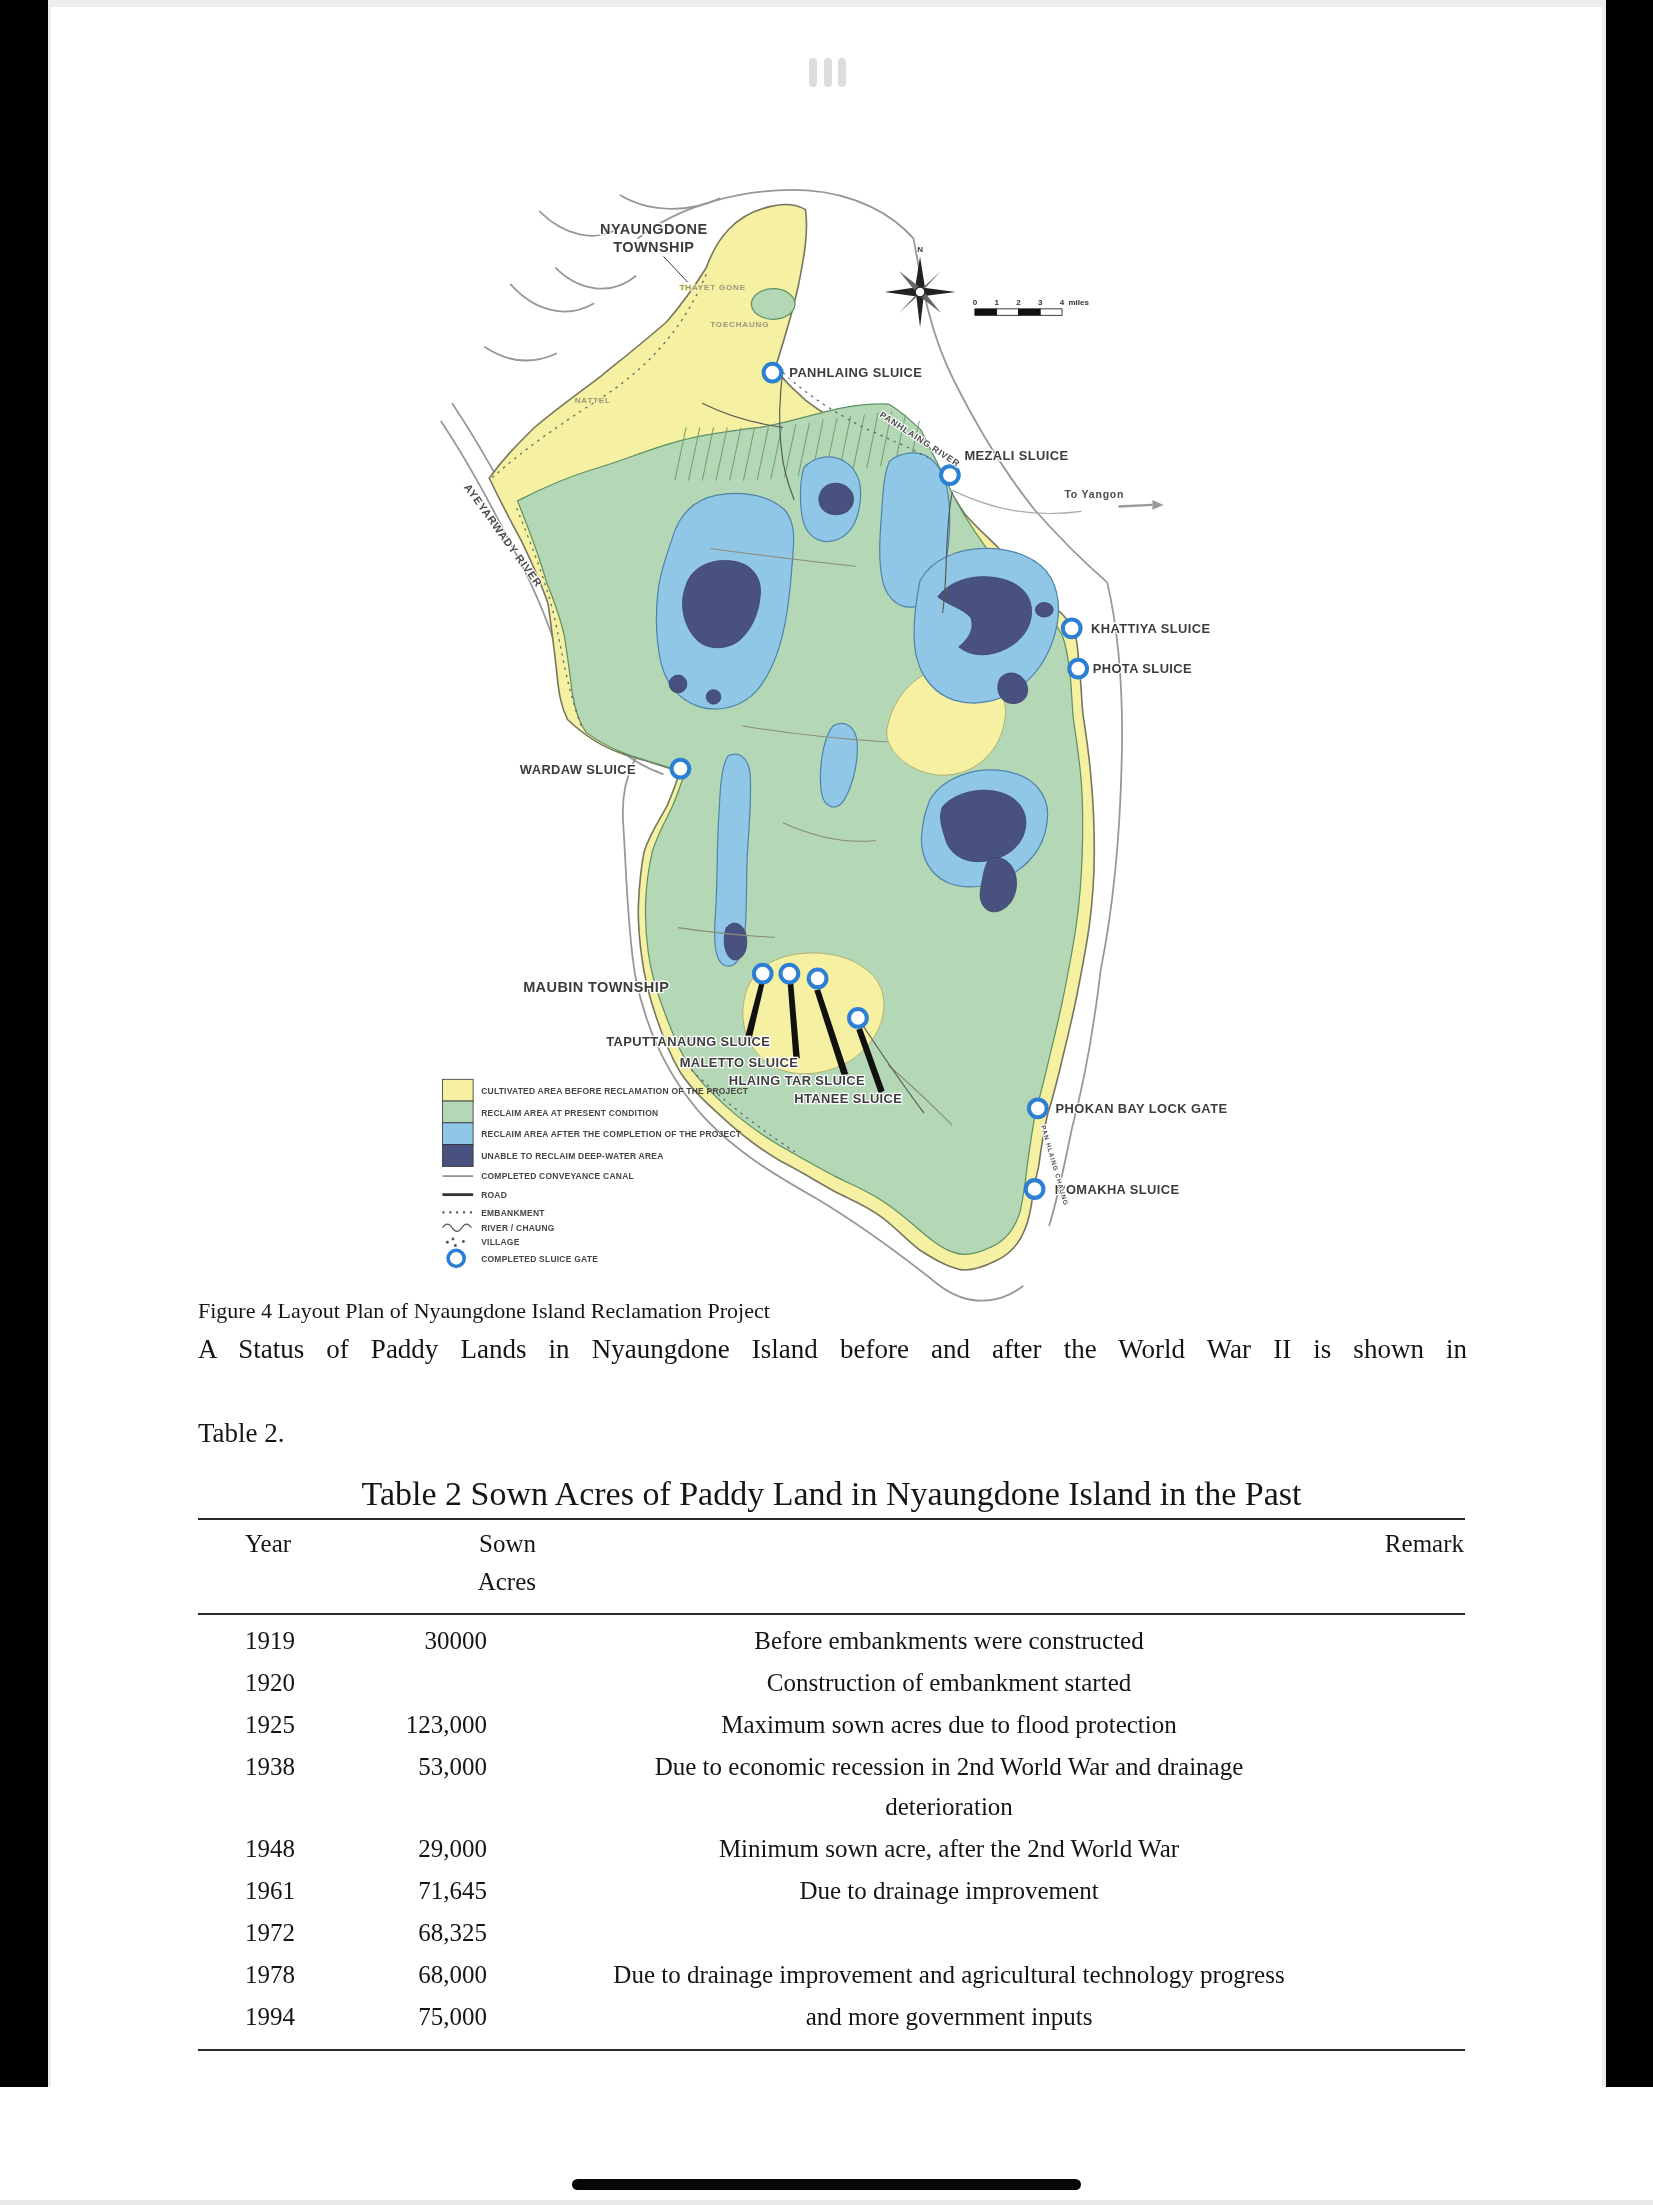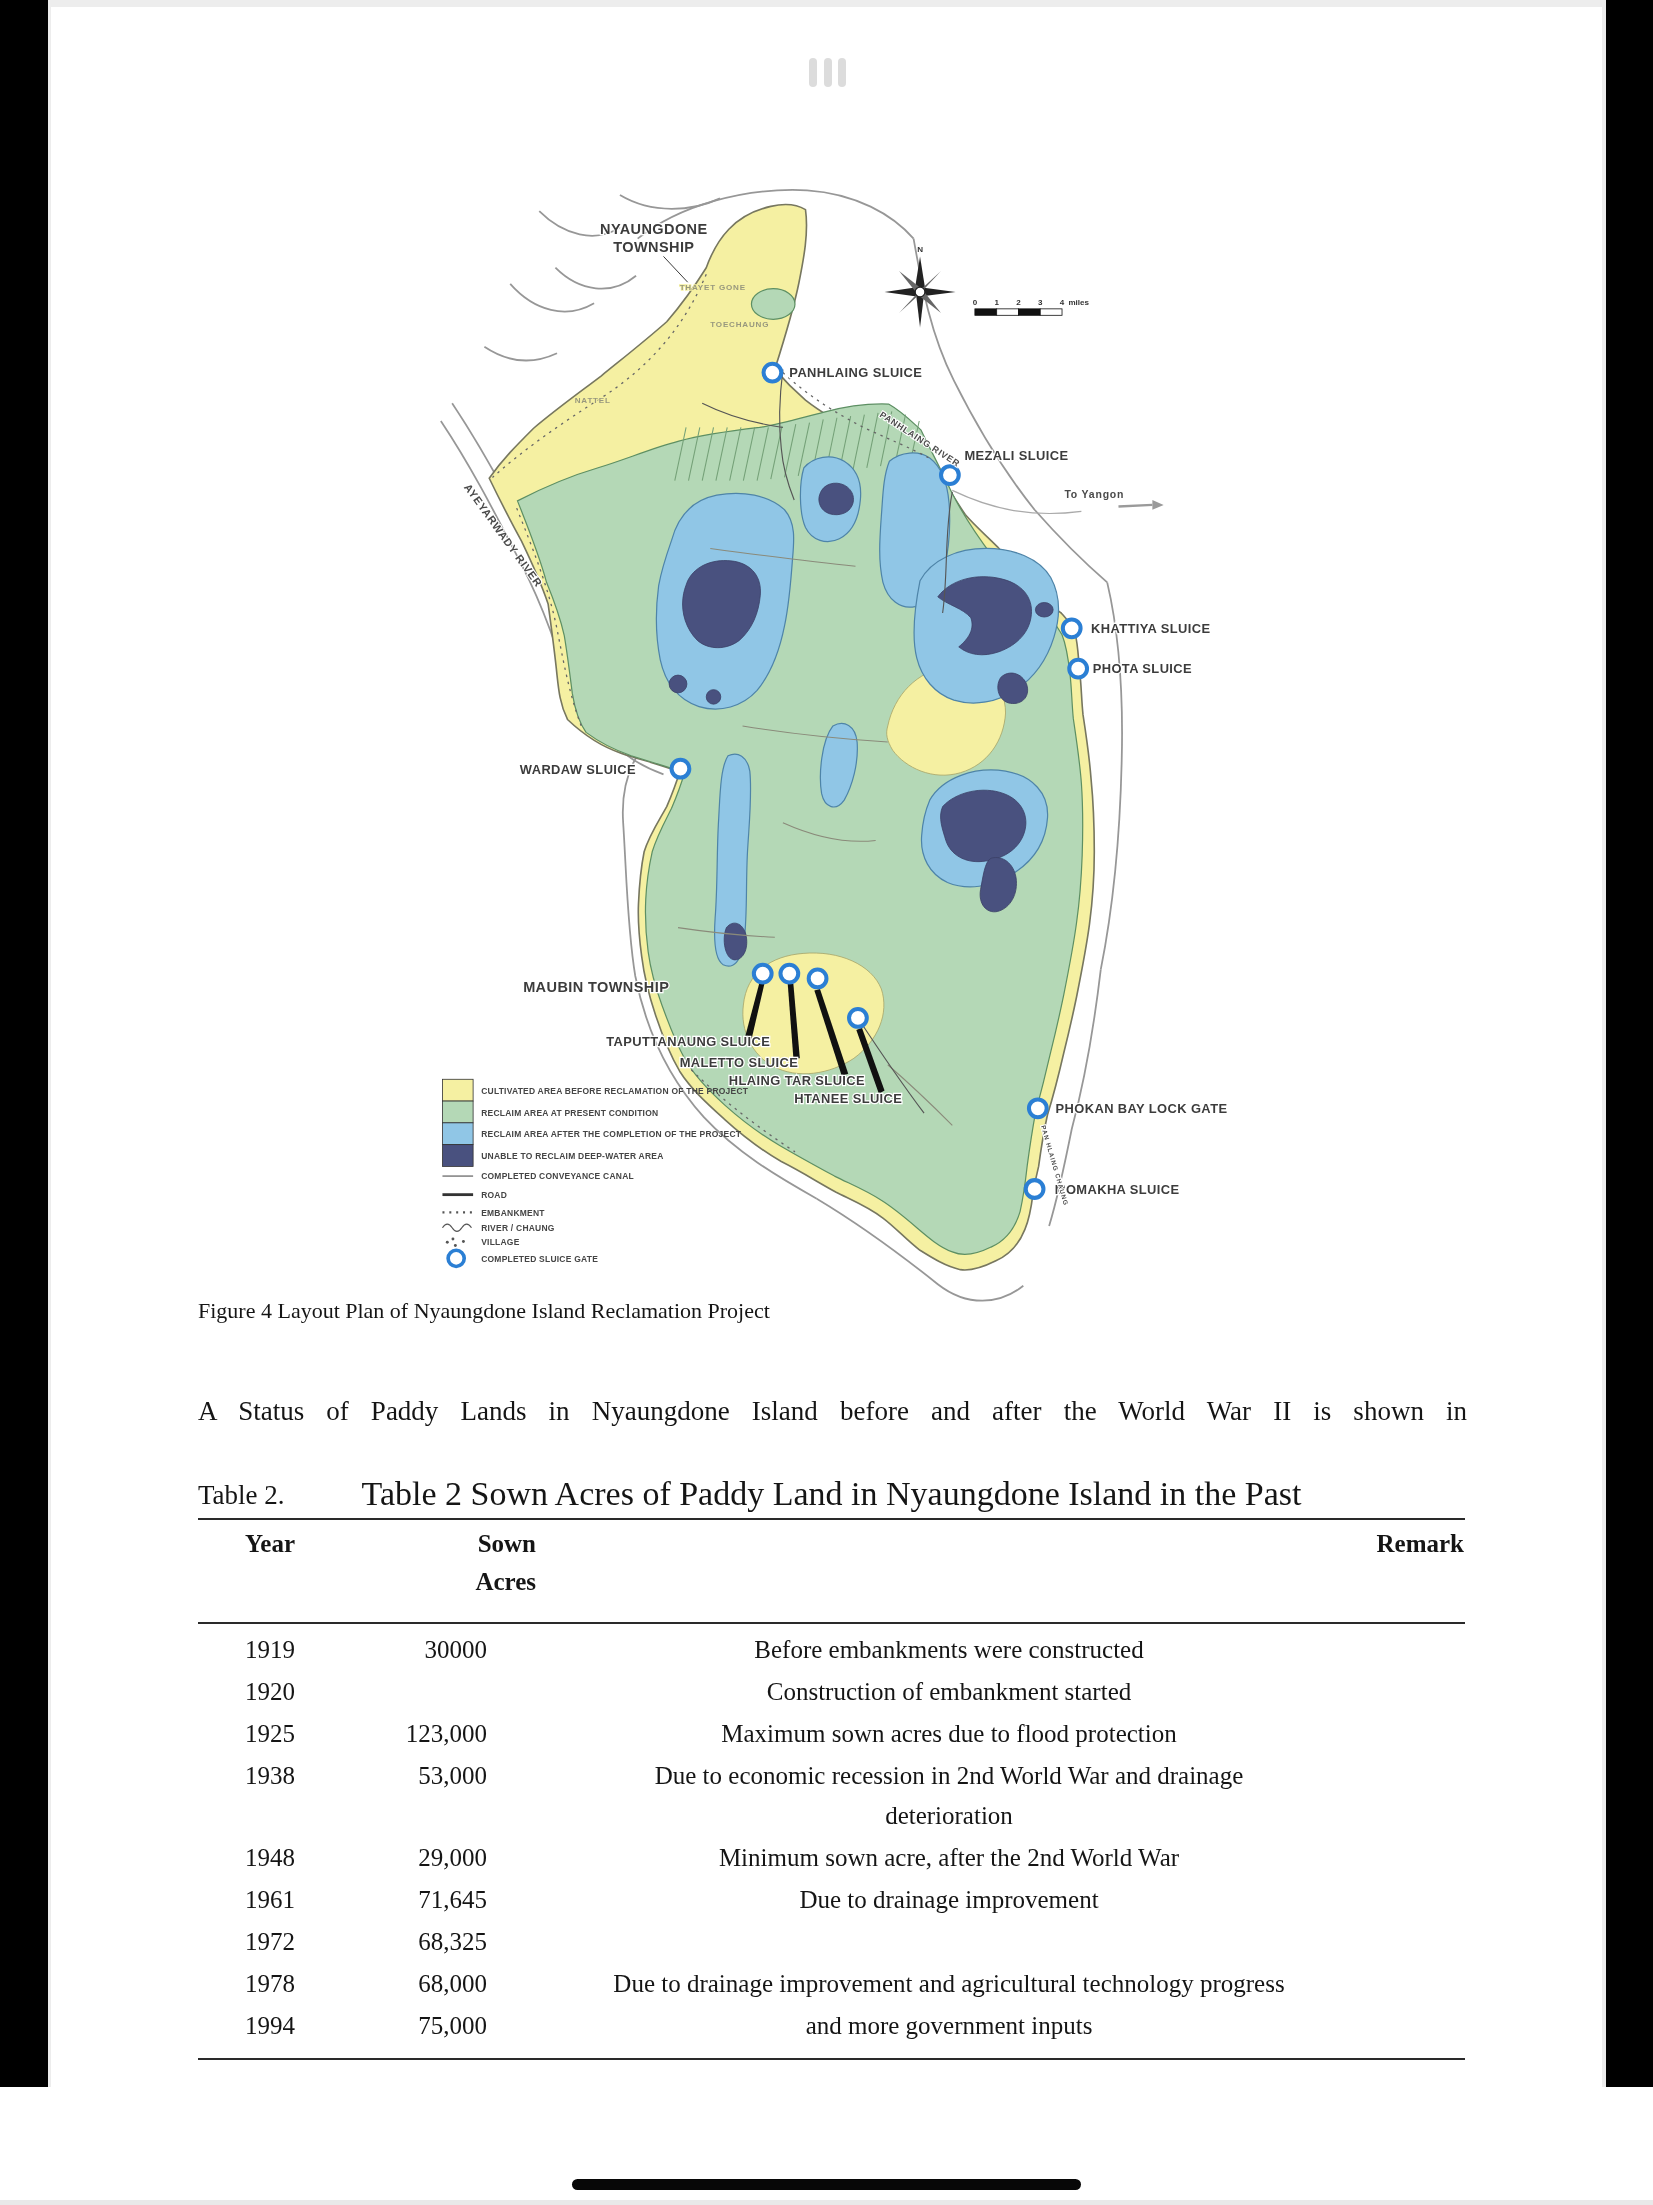--- a/index.html
+++ b/index.html
@@ -23,29 +23,29 @@
   .village{font-family:"Liberation Sans",sans-serif;font-weight:bold;font-size:10px;fill:#98987e;
            paint-order:stroke;stroke:#f5f0a2;stroke-width:2px;letter-spacing:1px;}
   .river-label{font-family:"Liberation Sans",sans-serif;font-weight:bold;fill:#4a4a4a;
                paint-order:stroke;stroke:#ffffff;stroke-width:2.5px;letter-spacing:1px;}
   .legend-text{font-family:"Liberation Sans",sans-serif;font-weight:bold;font-size:10.5px;fill:#454545;letter-spacing:0.3px;}
   .scale-num{font-family:"Liberation Sans",sans-serif;font-weight:bold;font-size:10px;fill:#333;}
   .sluice-ring{fill:#ffffff;stroke:#2b7fd4;stroke-width:5;}
 
   #figure-caption{position:absolute;left:198px;top:1295px;width:1267px;
                   font-size:22px;line-height:32px;}
-  #para{position:absolute;left:198px;top:1390px;width:1269px;font-size:27px;line-height:42px;}
+  #para{position:absolute;left:198px;top:1328px;width:1269px;font-size:27px;line-height:42px;}
   .jline{text-align:justify;}
   .jline::after{content:"";display:inline-block;width:100%;}
   #table-caption{position:absolute;left:198px;top:1475px;width:1267px;text-align:center;font-size:34px;}
 
   #data-table{position:absolute;left:198px;top:1518px;width:1267px;border-collapse:collapse;
               font-size:25px;border-top:2.4px solid #2a2a2a;border-bottom:2.4px solid #2a2a2a;}
-  #data-table th{font-weight:bold;border-bottom:2.4px solid #2a2a2a;vertical-align:top;
-                 padding-top:4.8px;padding-bottom:21px;line-height:38px;}
+  #data-table th{font-weight:normal;border-bottom:2.4px solid #2a2a2a;vertical-align:top;
+                 padding-top:4.8px;padding-bottom:12px;line-height:38px;}
   #data-table col.c-year{width:202px;} #data-table col.c-acres{width:137px;}
   #data-table td{line-height:40px;vertical-align:top;}
   #data-table .year-c{padding-left:47px;text-align:left;}
   #data-table .acres-c{text-align:right;padding-right:50px;white-space:nowrap;margin-top:16px;}
   #data-table .remark-c{text-align:center;white-space:pre-line;padding-right:105px;}
   #data-table th.remark-h{text-align:right;}
   #data-table th.acres-h{text-align:right;white-space:pre-line;margin-left:9px;}
   #data-table tbody tr:first-child td{padding-top:6.5px;}
   #data-table tbody tr:last-child td{padding-bottom:11.3px;}
 </style>

